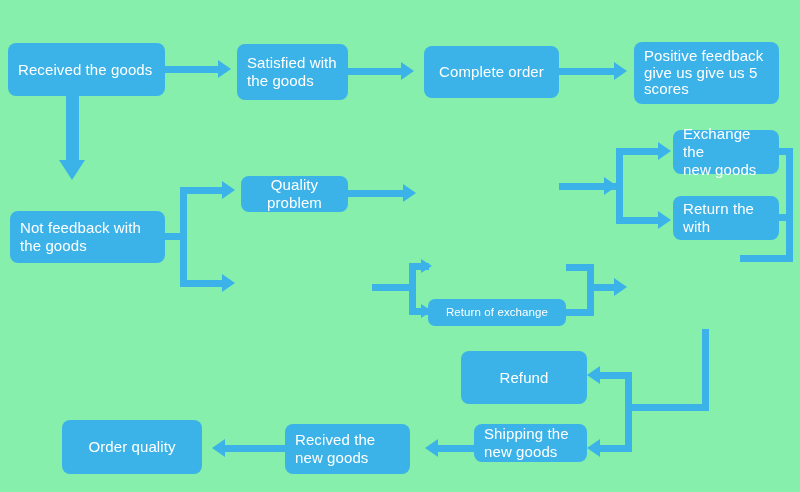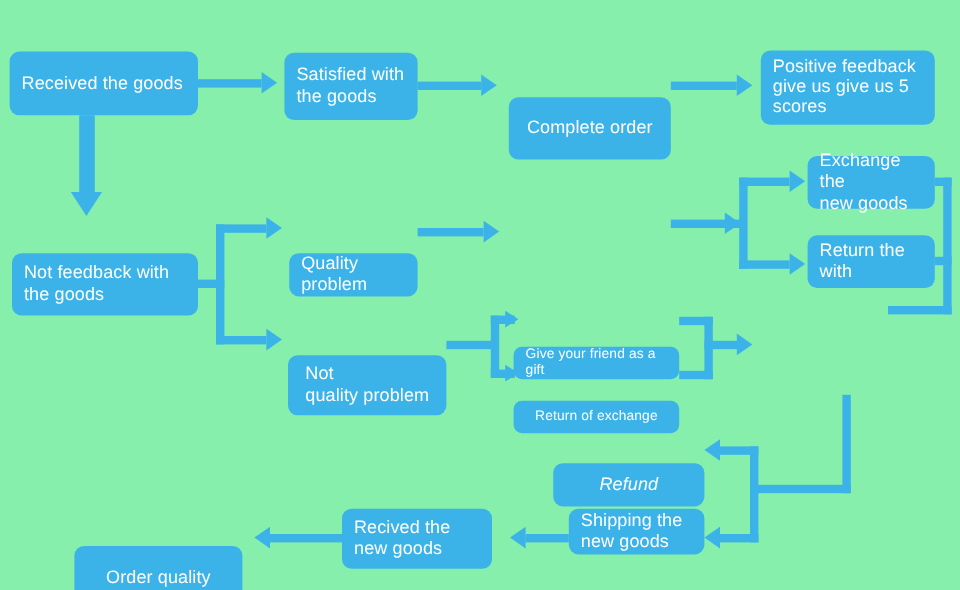--- a/index.html
+++ b/index.html
@@ -25,21 +25,21 @@
     color: #ffffff;
     display: flex;
     align-items: center;
     box-sizing: border-box;
     padding: 0 10px;
     line-height: 1.18;
     font-size: 15px;
     letter-spacing: 0.1px;
     z-index: 3;
   }
-  .node.center { justify-content: center; text-align: left; margin-top: 35px; }
+  .node.center { justify-content: center; text-align: center; }
   .node.small  { font-size: 11.5px; border-radius: 7px; }
   .node.tight  { line-height: 1.1; }
 
   
   .seg {
     position: absolute;
     background: #3cb3e8;
     z-index: 1;
   }
   .arrow {
@@ -158,36 +158,33 @@
 
   <div class="node tight" style="left:634px; top:42px; width:145px; height:62px; white-space:pre-line;">Positive feedback
 give us give us 5
 scores</div>
 
   <div class="node" style="left:10px; top:211px; width:155px; height:52px; white-space:pre-line;">Not feedback with
 the goods</div>
 
   <div class="node center" style="left:241px; top:176px; width:107px; height:36px;">Quality problem</div>
 
-  <div class="node center" style="left:240px; top:261px; width:132px; height:50px; white-space:pre-line;">Not
-quality problem</div>
 
 
   <div class="node" style="left:673px; top:130px; width:106px; height:44px; white-space:pre-line;">Exchange the
 new goods</div>
 
   <div class="node" style="left:673px; top:196px; width:106px; height:44px; white-space:pre-line;">Return the
 with</div>
 
-  <div class="node small center" style="left:428px; top:254px; width:138px; height:27px;">Give your friend as a gift</div>
 
   <div class="node small center" style="left:428px; top:299px; width:138px; height:27px;">Return of exchange</div>
 
 
-  <div class="node center" style="left:461px; top:351px; width:126px; height:36px;font-style:italic;">Refund</div>
+  <div class="node center" style="left:461px; top:351px; width:126px; height:53px;">Refund</div>
 
   <div class="node" style="left:474px; top:424px; width:113px; height:38px; white-space:pre-line;">Shipping the
 new goods</div>
 
   <div class="node" style="left:285px; top:424px; width:125px; height:50px; white-space:pre-line;">Recived the
 new goods</div>
 
   <div class="node center" style="left:62px; top:420px; width:140px; height:54px;">Order quality</div>
 
 </div>

